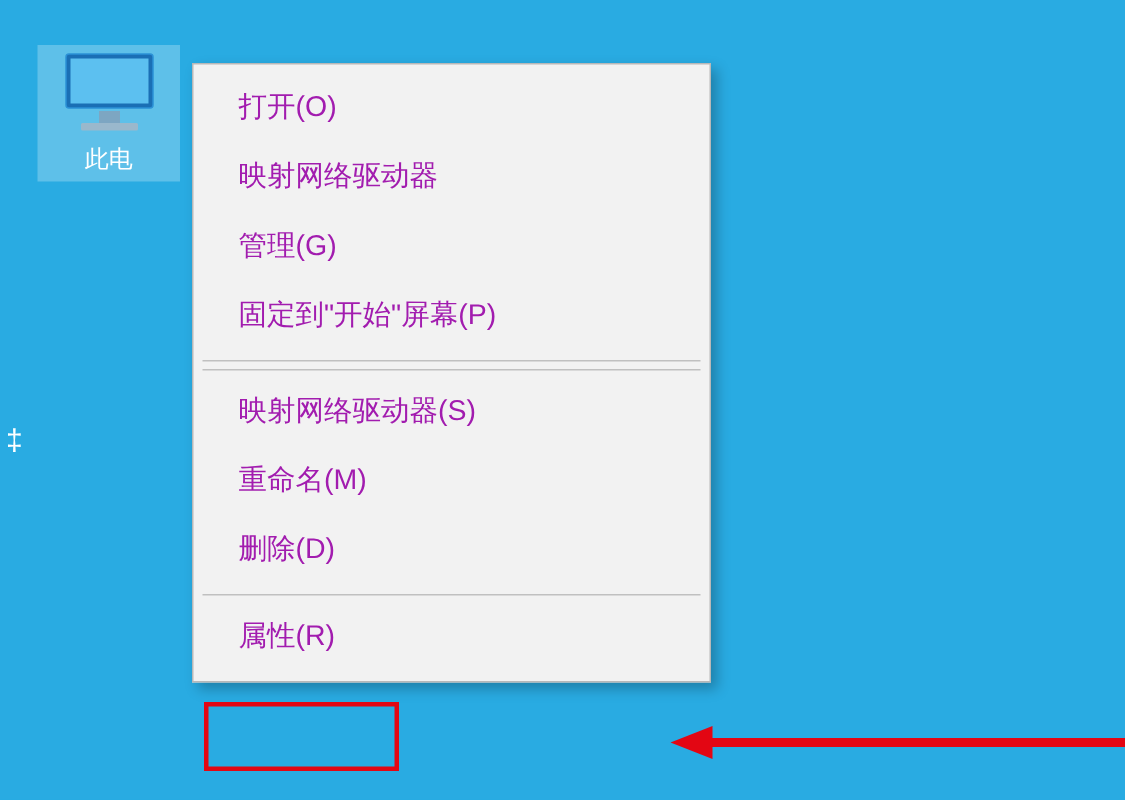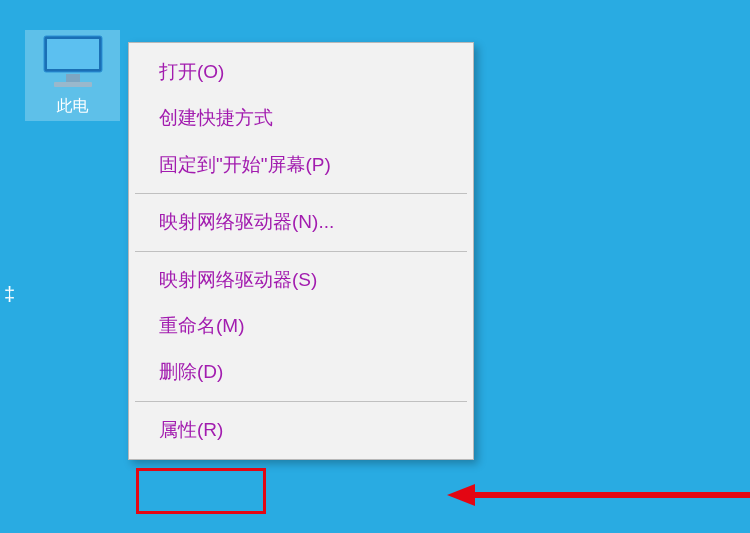--- a/index.html
+++ b/index.html
@@ -95,24 +95,24 @@
     <rect x="26" y="40" width="14" height="8" fill="#7da6c2"></rect>
     <rect x="14" y="48" width="38" height="5" rx="1" fill="#9ab8cc"></rect>
   </svg>
   <span class="desktop-icon-label">此电</span>
 </div>
 
 <div class="sidebar-char">‡</div>
 
 <div class="context-menu">
   <div class="menu-item">打开(O)</div>
-  <div class="menu-item">创建快捷方式</div>
+  <div class="menu-item">映射网络驱动器</div>
+  <div class="menu-item">管理(G)</div>
   <div class="menu-item">固定到"开始"屏幕(P)</div>
   <div class="menu-separator"></div>
-  <div class="menu-item">映射网络驱动器(N)...</div>
   <div class="menu-separator"></div>
   <div class="menu-item">映射网络驱动器(S)</div>
   <div class="menu-item">重命名(M)</div>
   <div class="menu-item">删除(D)</div>
   <div class="menu-separator"></div>
   <div class="menu-item">属性(R)</div>
 </div>
 
 <div class="highlight-box"></div>
 

